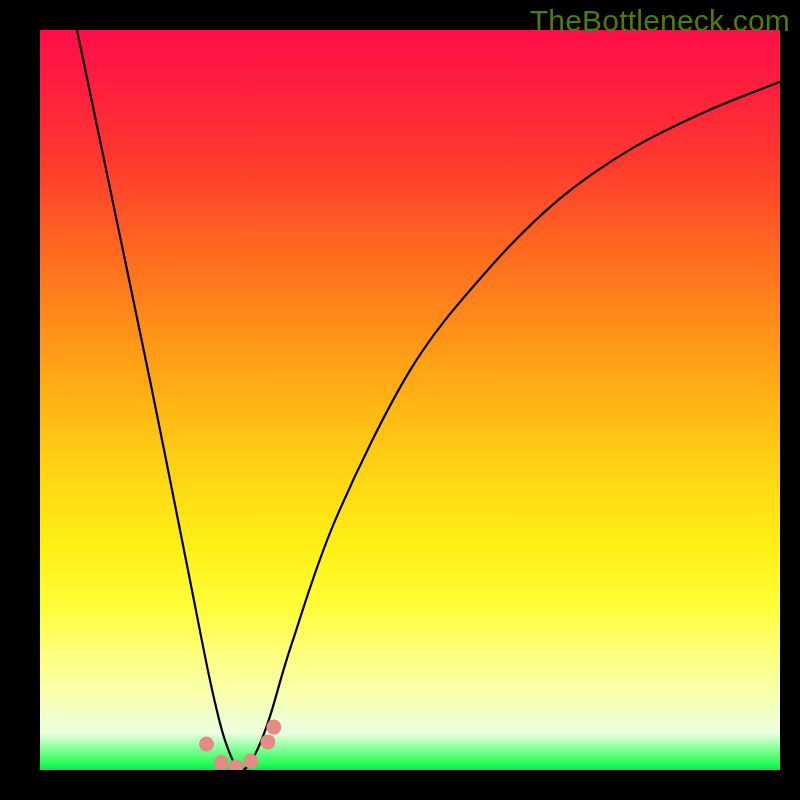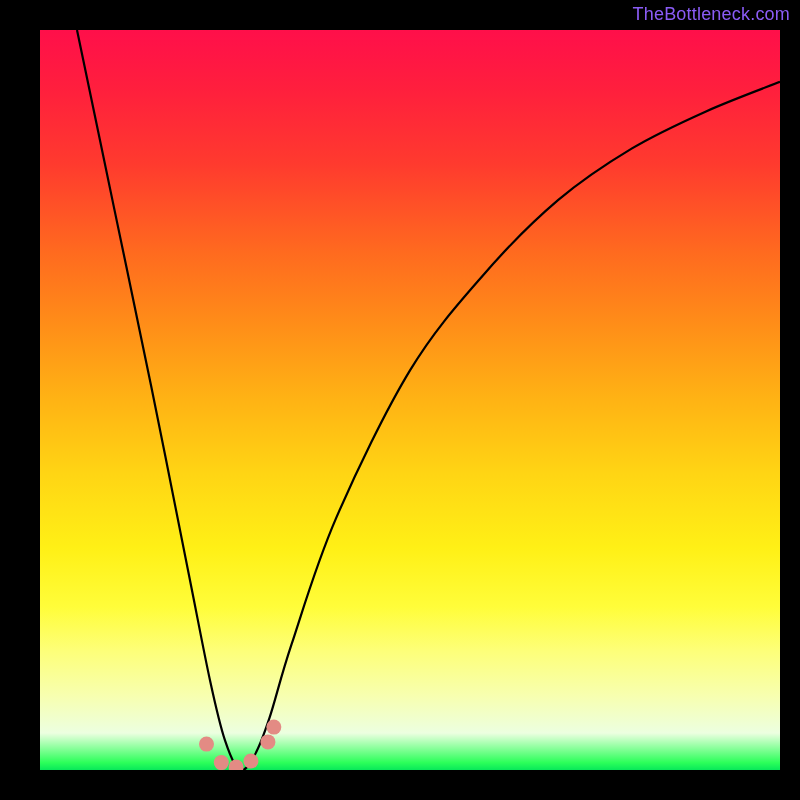--- a/index.html
+++ b/index.html
@@ -45,23 +45,23 @@
     position: absolute;
     left: 0;
     top: 0;
     width: 740px;
     height: 740px;
   }
   .watermark {
     position: absolute;
     top: 4px;
     right: 10px;
-    color: #8b5cf6;
+    color: #4d7c0f;
     font-family: Arial, Helvetica, sans-serif;
-    font-size: 18px;
+    font-size: 30px;
     letter-spacing: 0.2px;
   }
 </style>
 </head>
 <body>
 
 <div class="frame">
   <div class="plot">
     <svg class="curve" viewBox="0 0 740 740" preserveAspectRatio="none">
       <path d="M 37 0 C 43.166666666666664 29.600000000000005, 61.666666666666664 118.40000000000003, 74 177.60000000000002 C 86.33333333333333 236.8, 98.66666666666667 294.76666666666665, 111 355.2 C 123.33333333333333 415.6333333333333, 138.13333333333333 490.8666666666667, 148 540.2 C 157.86666666666667 589.5333333333334, 164.03333333333336 622.8333333333334, 170.20000000000002 651.2 C 176.36666666666667 679.5666666666667, 180.06666666666666 695.6, 185 710.4 C 189.93333333333334 725.1999999999999, 194.86666666666667 737.5333333333333, 199.8 740 C 204.73333333333335 742.4666666666667, 209.66666666666666 733.8333333333334, 214.6 725.2 C 219.53333333333333 716.5666666666667, 223.23333333333335 706.7, 229.4 688.2 C 235.56666666666666 669.7, 240.50000000000003 647.5, 251.60000000000002 614.2 C 262.70000000000005 580.9000000000001, 276.26666666666665 534.0333333333333, 296 488.4 C 315.73333333333335 442.76666666666665, 345.3333333333333 381.09999999999997, 370 340.4 C 394.6666666666667 299.7, 419.3333333333333 272.56666666666666, 444 244.2 C 468.6666666666667 215.83333333333331, 493.3333333333333 191.1666666666666, 518 170.19999999999993 C 542.6666666666666 149.23333333333326, 567.3333333333334 133.19999999999996, 592 118.39999999999998 C 616.6666666666666 103.59999999999998, 641.3333333333334 92.49999999999999, 666 81.39999999999998 C 690.6666666666666 70.29999999999997, 727.6666666666666 56.73333333333329, 740 51.799999999999955" fill="none" stroke-width="2.2" stroke="#000000" id="curvePath"></path>

